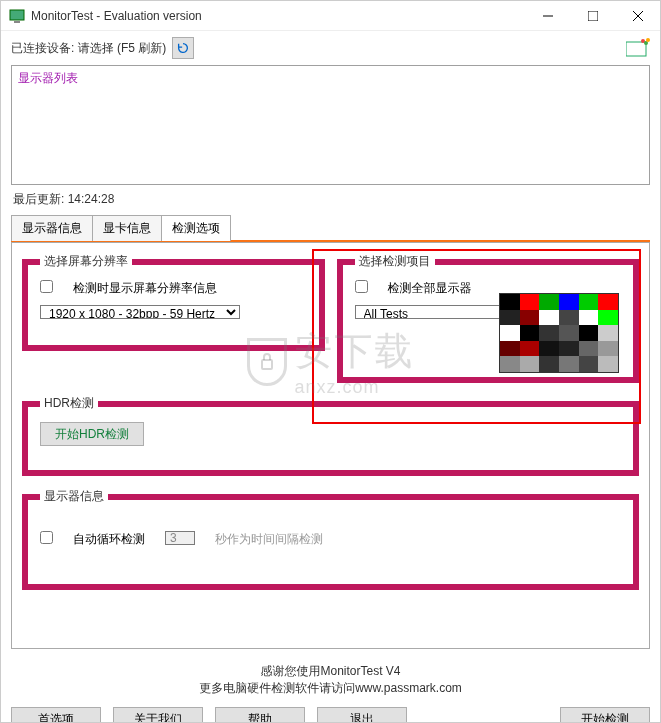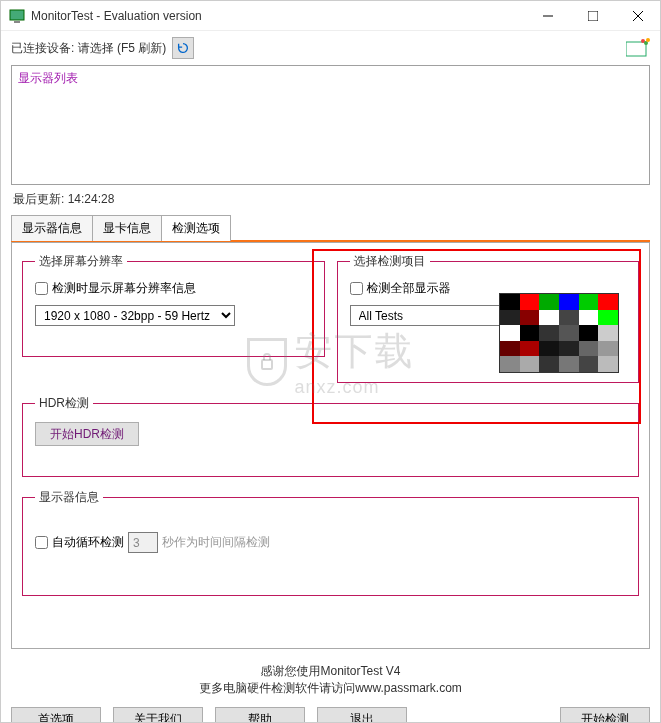--- a/index.html
+++ b/index.html
@@ -23,39 +23,39 @@
 .monitor-label { text-align: center; line-height: 1.2; color: #333; }
 
 .lastupdate { padding: 6px 12px; color: #333; }
 
 .tabs { margin: 0 10px; display: flex; border-bottom: 2px solid #f97316; }
 .tab { padding: 4px 10px; border: 1px solid #aaa; border-bottom: none; background: #f5f5f5; margin-right: -1px; position: relative; top: 1px; }
 .tab.active { background: #fff; z-index: 2; }
 
 .tab-content { margin: 0 10px 6px 10px; border: 1px solid #aaa; border-top: 1px solid #aaa; padding: 10px; position: relative; height: 407px; }
 
-fieldset { border: 1px solid #be185d; padding: 10px 12px 30px 12px; margin-bottom: 12px; }
+fieldset { border: 6px solid #be185d; padding: 10px 12px 24px 12px; margin-bottom: 12px; }
 legend { padding: 0 4px; color: #333; }
 
 .row { display: flex; gap: 12px; }
 .col { flex: 1; }
 
 .red-box { border: 2px solid #e00; position: absolute; left: 300px; top: 6px; right: 8px; height: 175px; pointer-events: none; }
 
-.checkbox-row { display: flex; align-items: center; gap: 4px; margin-bottom: 8px; }
+.checkbox-row { display: flex; align-items: flex-start; gap: 20px; margin-bottom: 8px; }
 input[type="checkbox"] { width: 13px; height: 13px; }
 
-select, .textbox, input[type="text"] { border: 1px solid #7a7a7a; background: #fff; height: 21px; padding: 0 4px; }
+select, .textbox, input[type="text"] { border: 1px solid #7a7a7a; background: #fff; height: 14px; padding: 0 4px; }
 select { width: 200px; }
 .small-sel { width: 190px; }
 
 .pattern-grid { width: 120px; height: 80px; position: absolute; right: 20px; top: 40px; display: grid; grid-template-columns: repeat(6, 1fr); grid-template-rows: repeat(5, 1fr); gap: 0; border: 1px solid #333; }
 .pattern-grid div { border: 0; }
 
-button, .btn { border: 1px solid #adadad; background: #e1e1e1; height: 24px; padding: 0 14px; color: #701a75; cursor: default; }
+button, .btn { border: 1px solid #adadad; background: #e1e1e1; height: 24px; padding: 0 14px; color: #15803d; cursor: default; }
 .btn:disabled { color: #999; background: #e8e8e8; }
 
 .footer-text { text-align: center; padding: 8px 0 4px 0; color: #333; line-height: 1.4; }
 .bottom-bar { display: flex; gap: 12px; padding: 6px 10px 8px 10px; }
 .bottom-bar .bbtn { border: 1px solid #adadad; background: #e1e1e1; height: 25px; width: 90px; display: flex; align-items: center; justify-content: center; }
 .bottom-bar .spacer { flex: 1; }
 
 .watermark { position: absolute; left: 50%; top: 50%; transform: translate(-50%, -50%); font-size: 42px; color: rgba(120,120,120,0.25); font-weight: 300; letter-spacing: 2px; z-index: 50; pointer-events: none; display: flex; align-items: center; gap: 8px; }
 .watermark .shield { width: 40px; height: 48px; border: 3px solid rgba(120,120,120,0.25); border-radius: 0 0 20px 20px; display: flex; align-items: center; justify-content: center; }
 </style>

